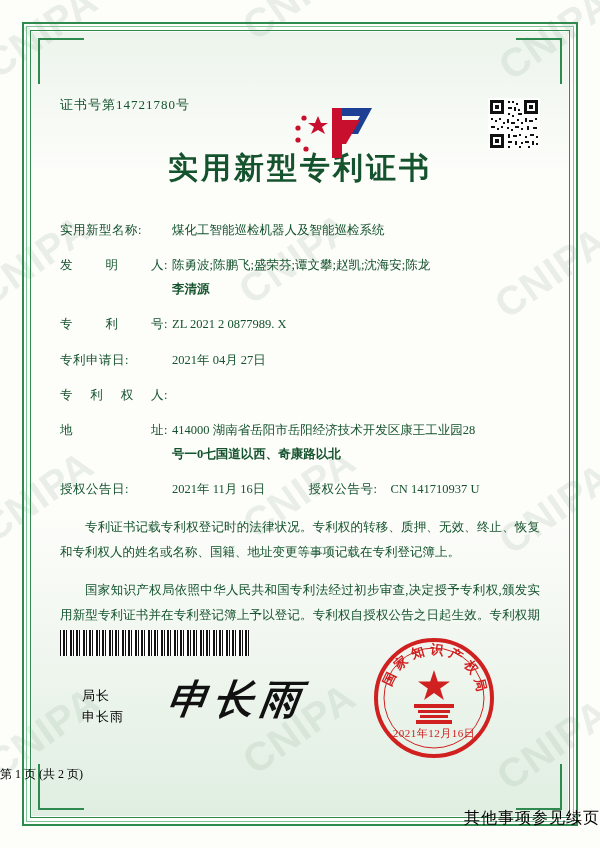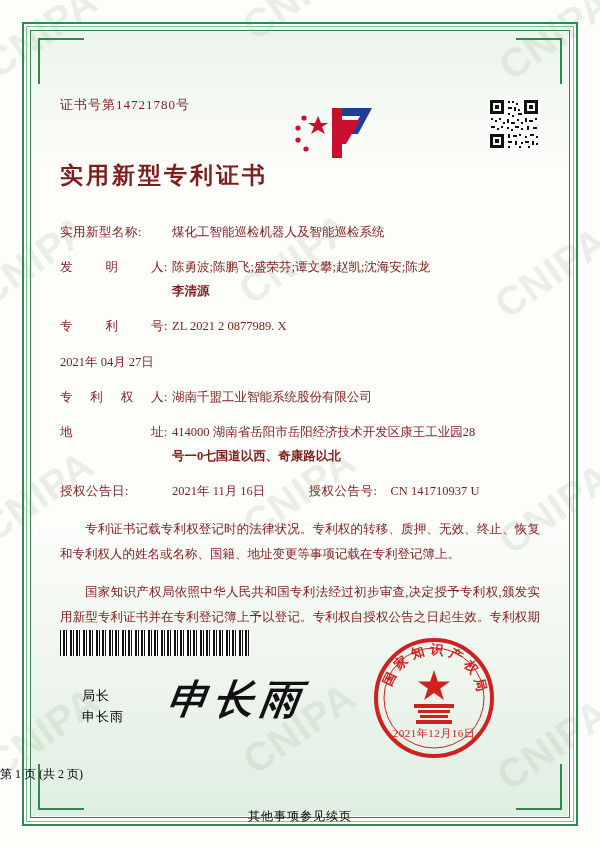--- a/index.html
+++ b/index.html
@@ -94,21 +94,21 @@
     background: linear-gradient(to bottom, rgba(120,185,140,0.13), rgba(120,185,140,0.0));
     pointer-events: none;
   }
 
   
   .content {
     position: absolute;
     left: 60px;
     top: 60px;
     width: 480px;
-    color: #7f1d1d;
+    color: #14532d;
   }
 
   .cert-no {
     font-size: 13px;
     letter-spacing: 1px;
     margin-top: 36px;
   }
 
   
   .logo {
@@ -124,25 +124,25 @@
   .qr {
     position: absolute;
     right: 0px;
     top: 38px;
     width: 52px;
     height: 52px;
   }
   .qr svg { display:block; }
 
   .title {
-    text-align: left;
-    font-size: 23px;
+    text-align: center;
+    font-size: 30px;
     font-weight: bold;
     letter-spacing: 3px;
-    margin-top: 46px;
+    margin-top: 34px;
     font-family: "Liberation Serif", "DejaVu Serif", serif;
   }
 
   .fields {
     margin-top: 32px;
     font-size: 12.5px;
     line-height: 1.55;
   }
   .row {
     display: flex;
@@ -244,22 +244,22 @@
     left: 0; right: 0;
     top: 766px;
     text-align: left;
     font-size: 12px;
   }
 
   .footer-note {
     position: absolute;
     left: 0; right: 0;
     top: 808px;
-    text-align: center;
-    font-size: 12px;
+    text-align: right;
+    font-size: 16px;
     letter-spacing: 1px;
   }
 </style>
 </head>
 <body>
 
 <div class="page">
 
   <div class="wm w1">CNIPA</div>
   <div class="wm w2">CNIPA</div>
@@ -387,31 +387,31 @@
       <div class="row">
         <div class="label spread">
           <span>专</span>
           <span>利</span>
           <span>号:</span>
         </div>
         <div class="value">ZL 2021 2 0877989. X</div>
       </div>
 
       <div class="row">
+        <div class="label">专利申请日:</div>
         <div class="value">2021年 04月 27日</div>
       </div>
 
       <div class="row">
         <div class="label spread">
           <span>专</span>
           <span>利</span>
           <span>权</span>
           <span>人:</span>
         </div>
-        <div class="value">湖南千盟工业智能系统股份有限公司</div>
       </div>
 
       <div class="row">
         <div class="label spread">
           <span>地</span>
           <span>址:</span>
         </div>
         <div class="value">
           <span>414000 湖南省岳阳市岳阳经济技术开发区康王工业园28</span>
           <span class="second-line">号一0七国道以西、奇康路以北</span>

